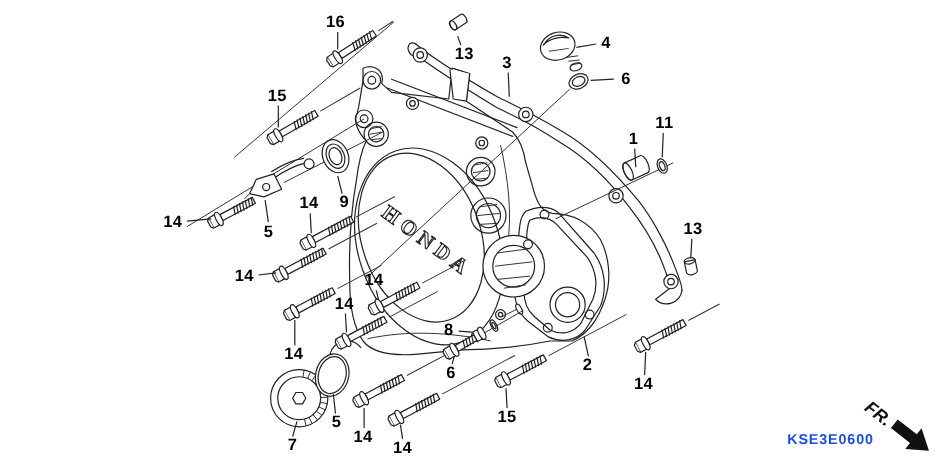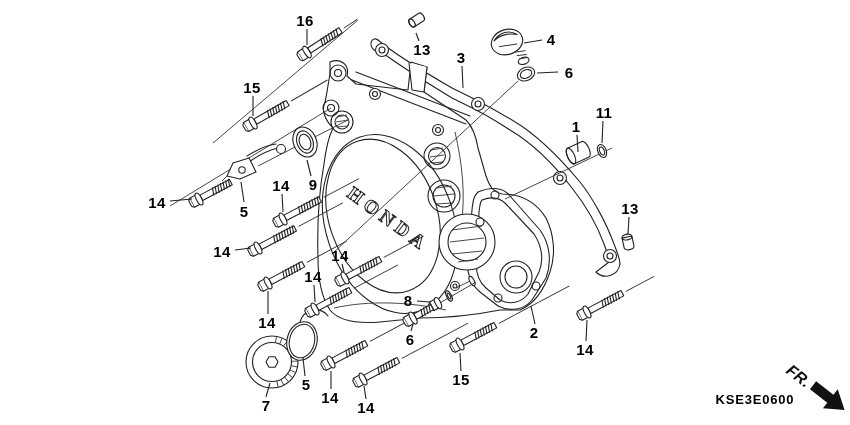--- a/index.html
+++ b/index.html
@@ -3,21 +3,21 @@
 <meta charset="utf-8">
 <style>
   html,body{margin:0;padding:0;background:#fff;}
   #stage{position:relative;width:850px;height:425px;background:#fff;overflow:hidden;
          font-family:"Liberation Sans",sans-serif;}
   #art{position:absolute;left:0;top:0;}
   .callout{position:absolute;transform:translate(-50%,-50%);
            font:600 15px "Liberation Sans",sans-serif;color:#000000;letter-spacing:.3px;
            white-space:nowrap;}
   #code-label{position:absolute;transform:translate(-50%,-50%);
-              font:600 13px "Liberation Sans",sans-serif;color:#000000;letter-spacing:.8px;padding-left:36px;}
+              font:600 13px "Liberation Sans",sans-serif;color:#1d4ed8;letter-spacing:.8px;padding-left:36px;}
   
   svg .s  {stroke:#222;stroke-width:1.1;fill:none;stroke-linecap:round;stroke-linejoin:round;}
   svg .w  {stroke:#222;stroke-width:1.1;fill:#fff;stroke-linejoin:round;}
   svg .thin{stroke:#333;stroke-width:0.9;fill:none;}
   svg .lead{stroke:#222;stroke-width:1.1;fill:none;}
   svg text.logo{font-family:"Liberation Serif",serif;font-weight:bold;font-size:19px;
                 letter-spacing:5px;fill:#fff;stroke:#222;stroke-width:1;}
   svg text.fr{font:italic 700 16px "Liberation Sans",sans-serif;fill:#111;}
 </style>
 </head>

